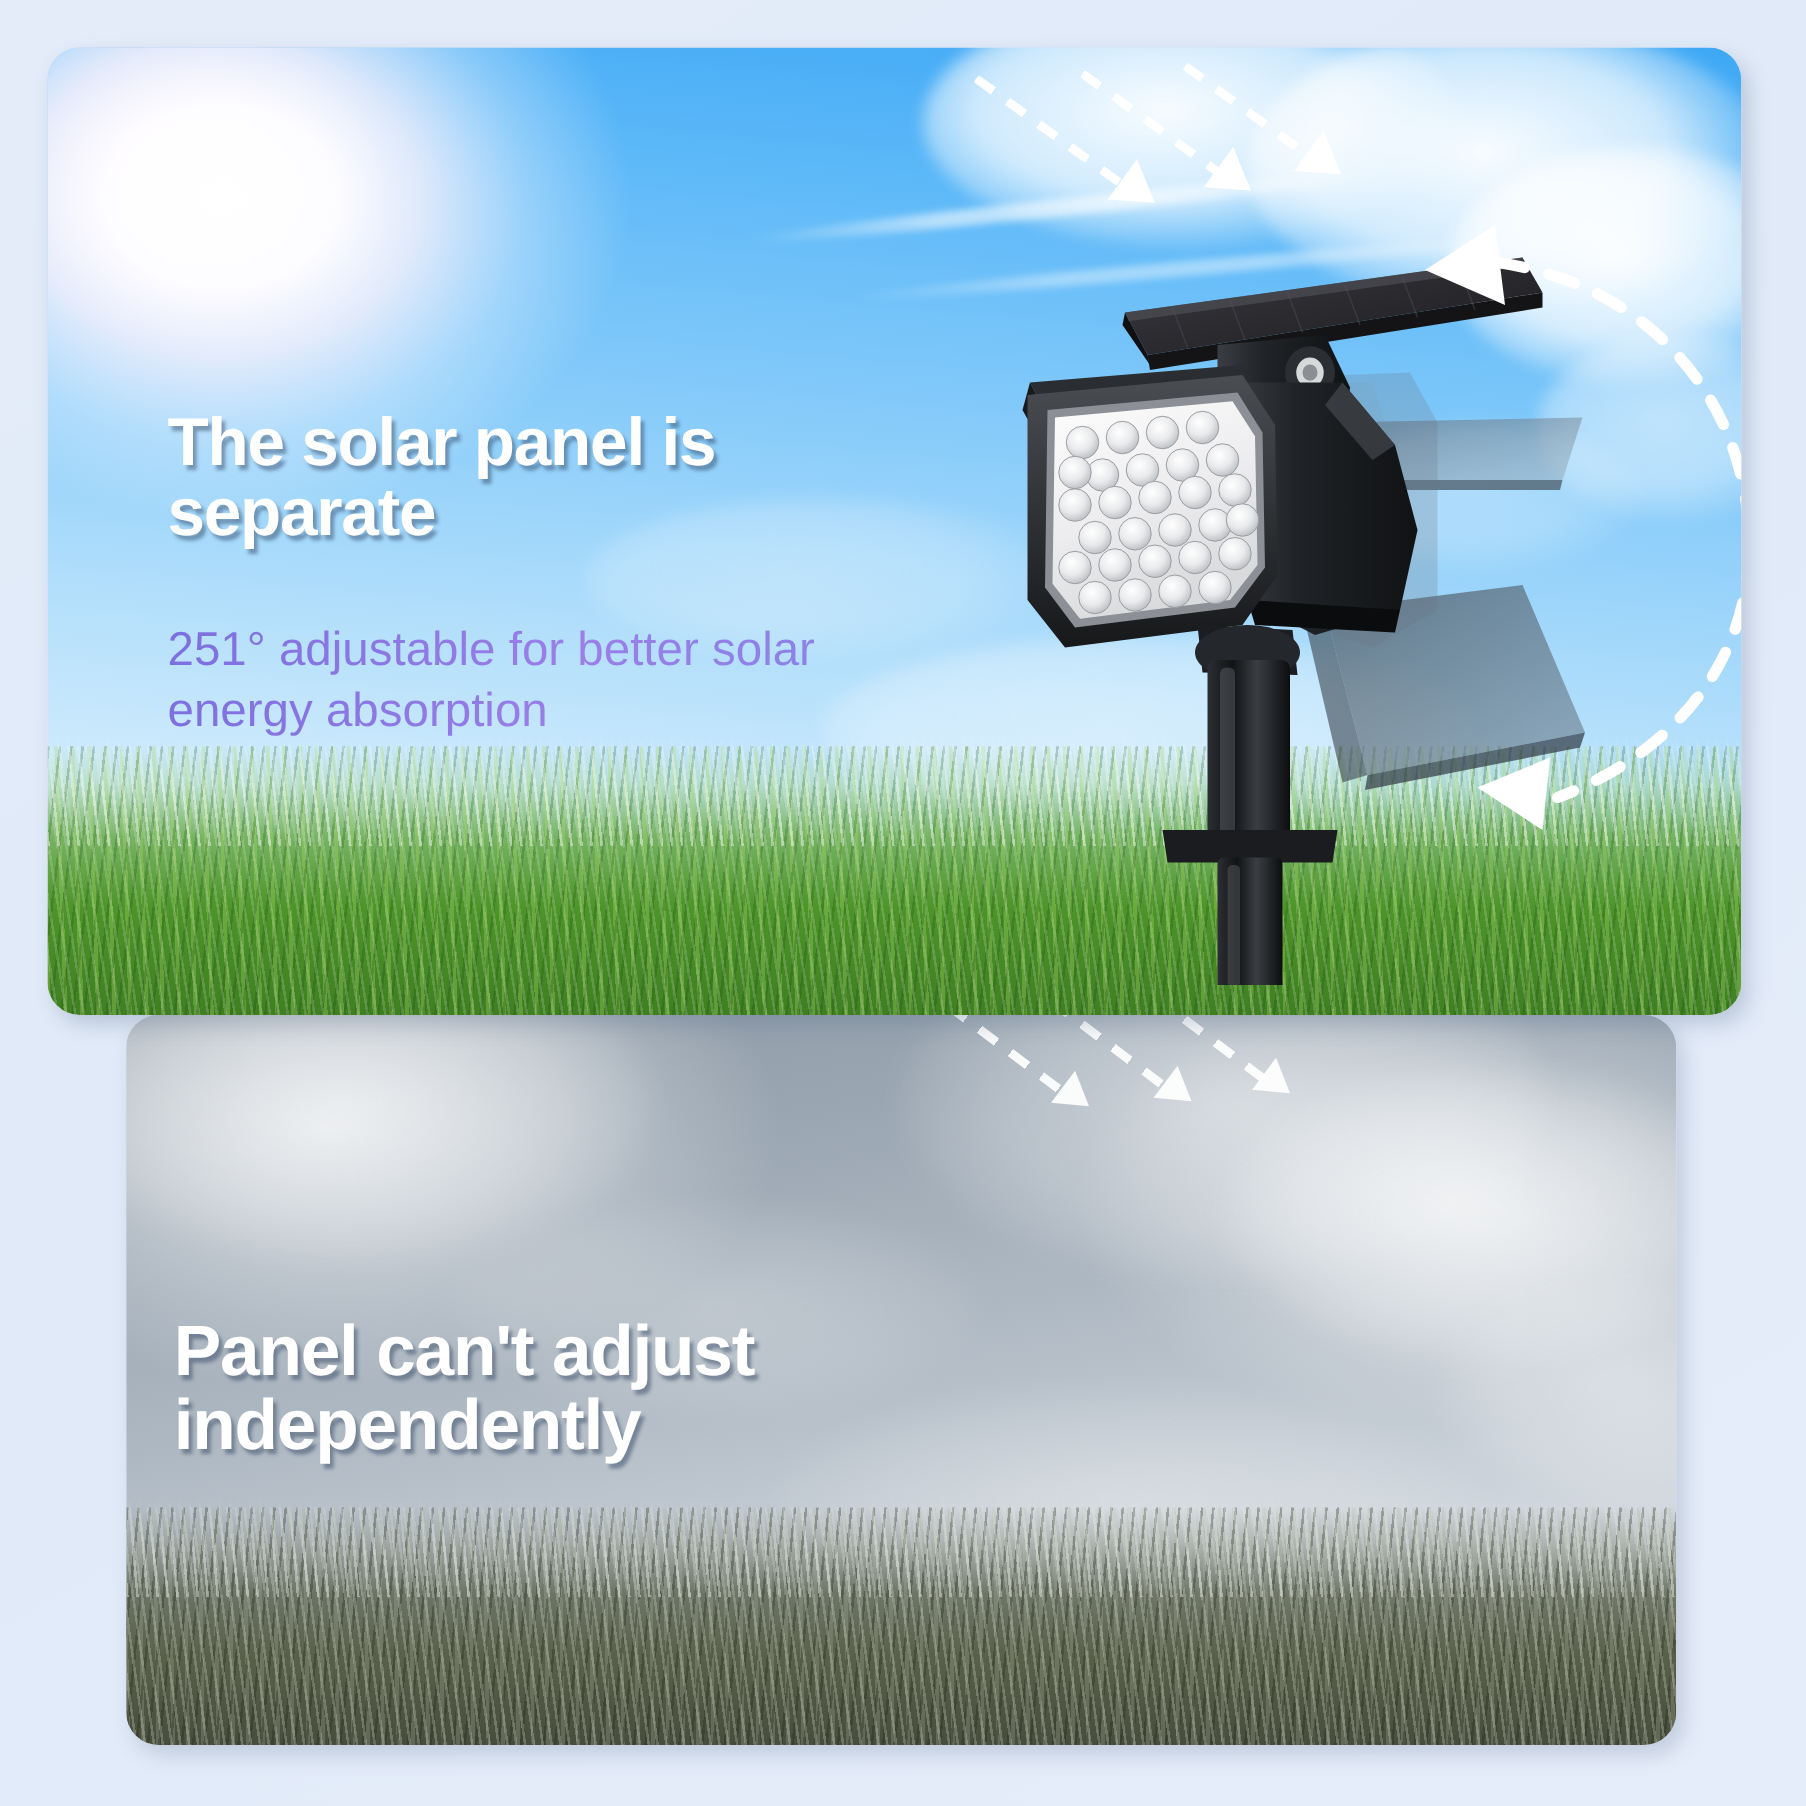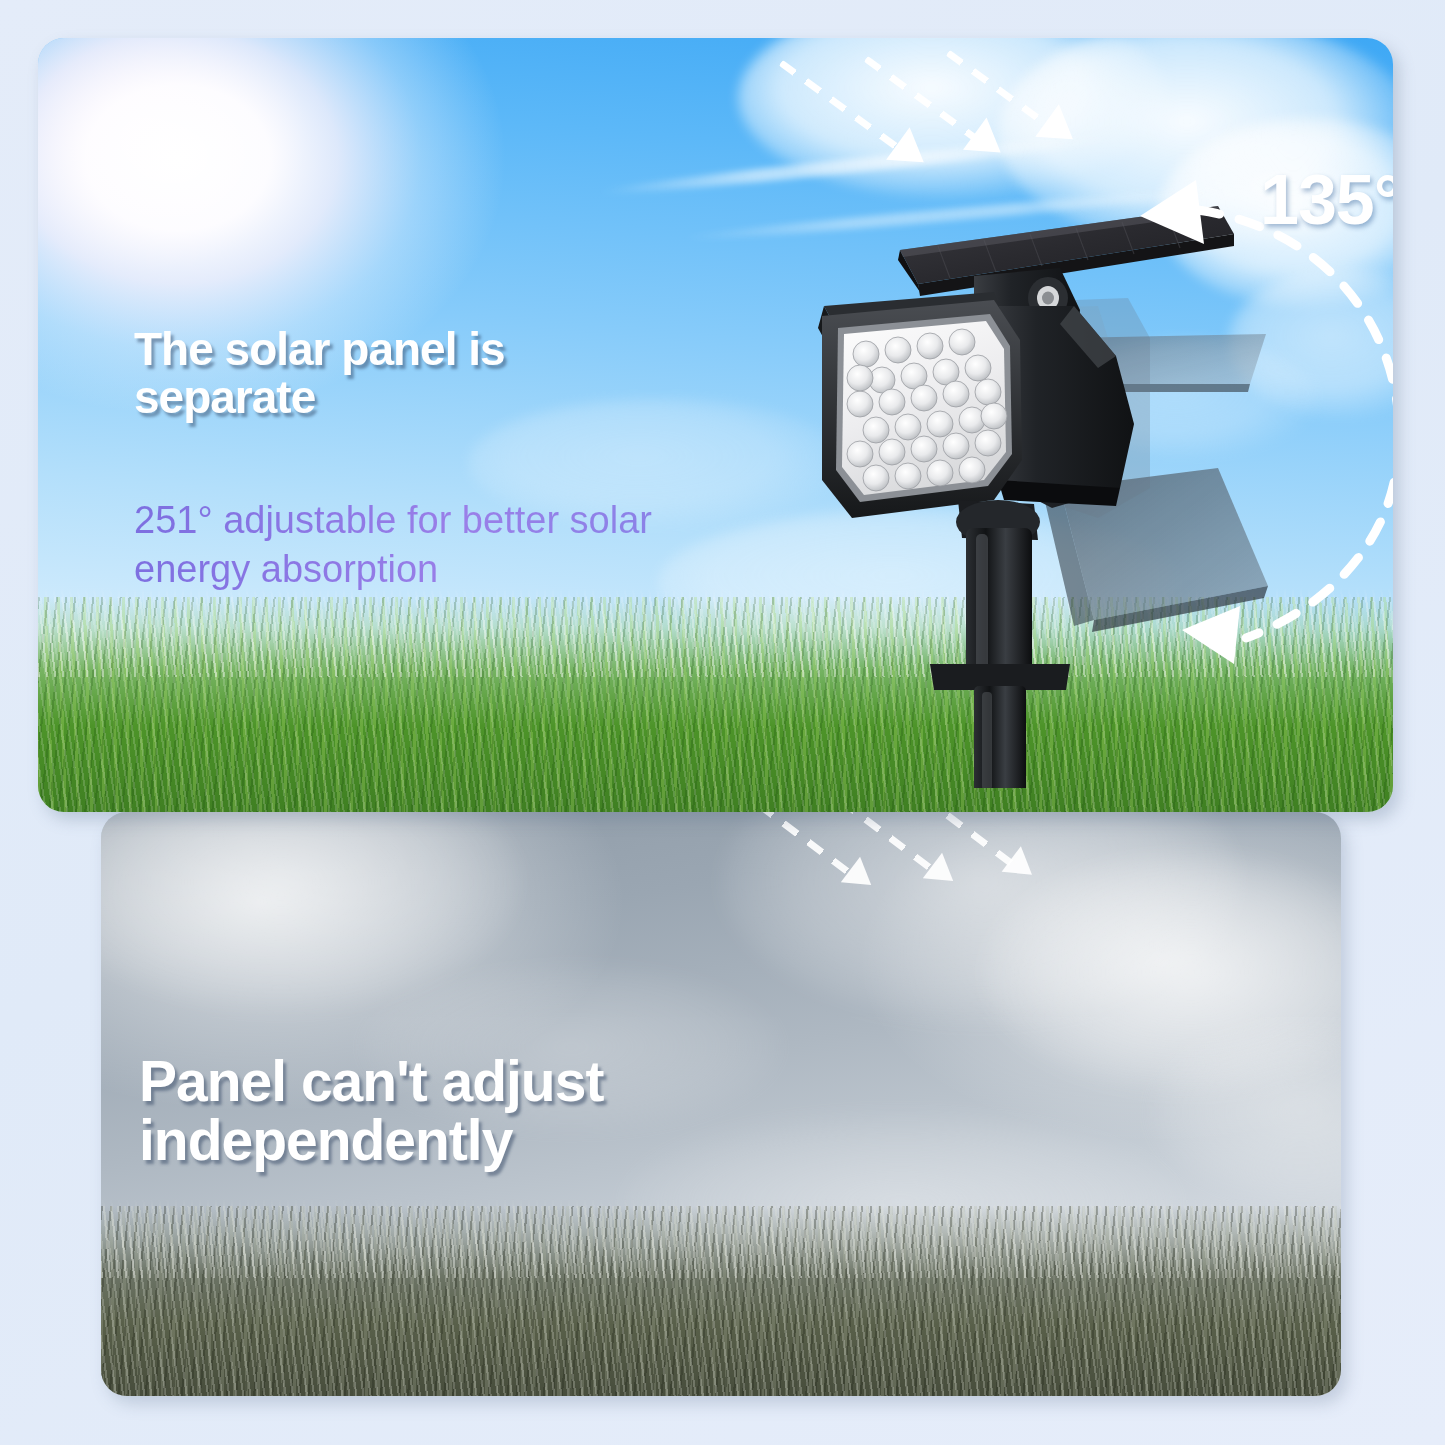--- a/index.html
+++ b/index.html
@@ -133,21 +133,21 @@
     font-weight: bold;
     color: #ffffff;
     line-height: 1.04;
     letter-spacing: -1px;
     text-shadow: 3px 4px 3px rgba(40,60,90,.45);
     white-space: pre-line;
   }
   #headline-top {
     left: 96px;
     top: 288px;
-    font-size: 46px;
+    font-size: 54px;
     width: 660px;
   }
   #subheadline-top {
     position: absolute;
     left: 96px;
     top: 458px;
     width: 660px;
     font-size: 38px;
     line-height: 1.30;
     color: #8f7fe8;
@@ -381,21 +381,20 @@
     <svg id="rot-arc" viewBox="0 0 380 520">
       <path d="M120,52 C258,72 332,186 320,300 C312,386 248,450 168,480" fill="none" stroke="#ffffff" stroke-width="9" stroke-linecap="round" stroke-dasharray="22 20"></path>
       <polygon points="118,22 62,58 126,86" fill="#ffffff"></polygon>
       <polygon points="162,448 104,472 156,506" fill="#ffffff"></polygon>
     </svg>
 
     <div class="headline" id="headline-top">The solar panel is
 separate</div>
     <div id="subheadline-top">251° adjustable for better solar
 energy absorption</div>
-    <div id="angle-label">135°</div>
   </div>
 
   <div class="card" id="card-bottom">
 
     <div class="sky-gray"></div>
 
     <div class="gcloud" style="left:-60px; top:-60px; width:480px; height:260px; opacity:.55;"></div>
     <div class="gcloud" style="left:620px; top:-70px; width:520px; height:280px; opacity:.62;"></div>
     <div class="gcloud" style="left:880px; top:40px;  width:420px; height:240px; opacity:.70;"></div>
     <div class="gcloud" style="left:1050px;top:210px; width:300px; height:180px; opacity:.45;"></div>

